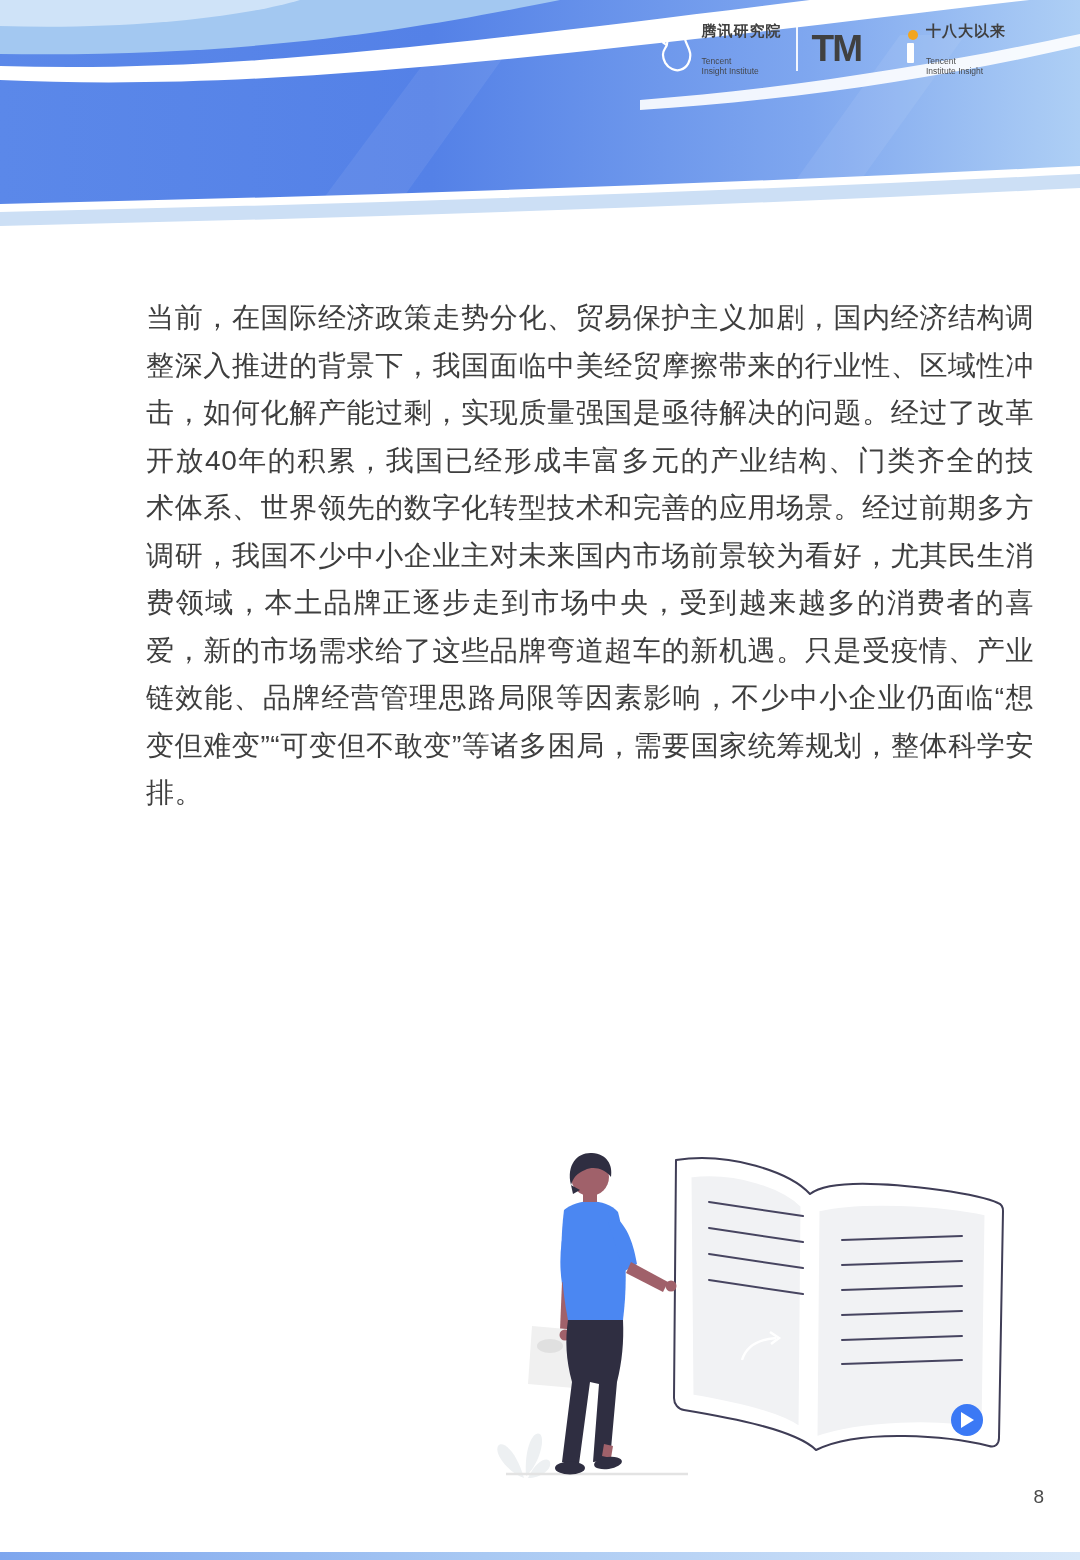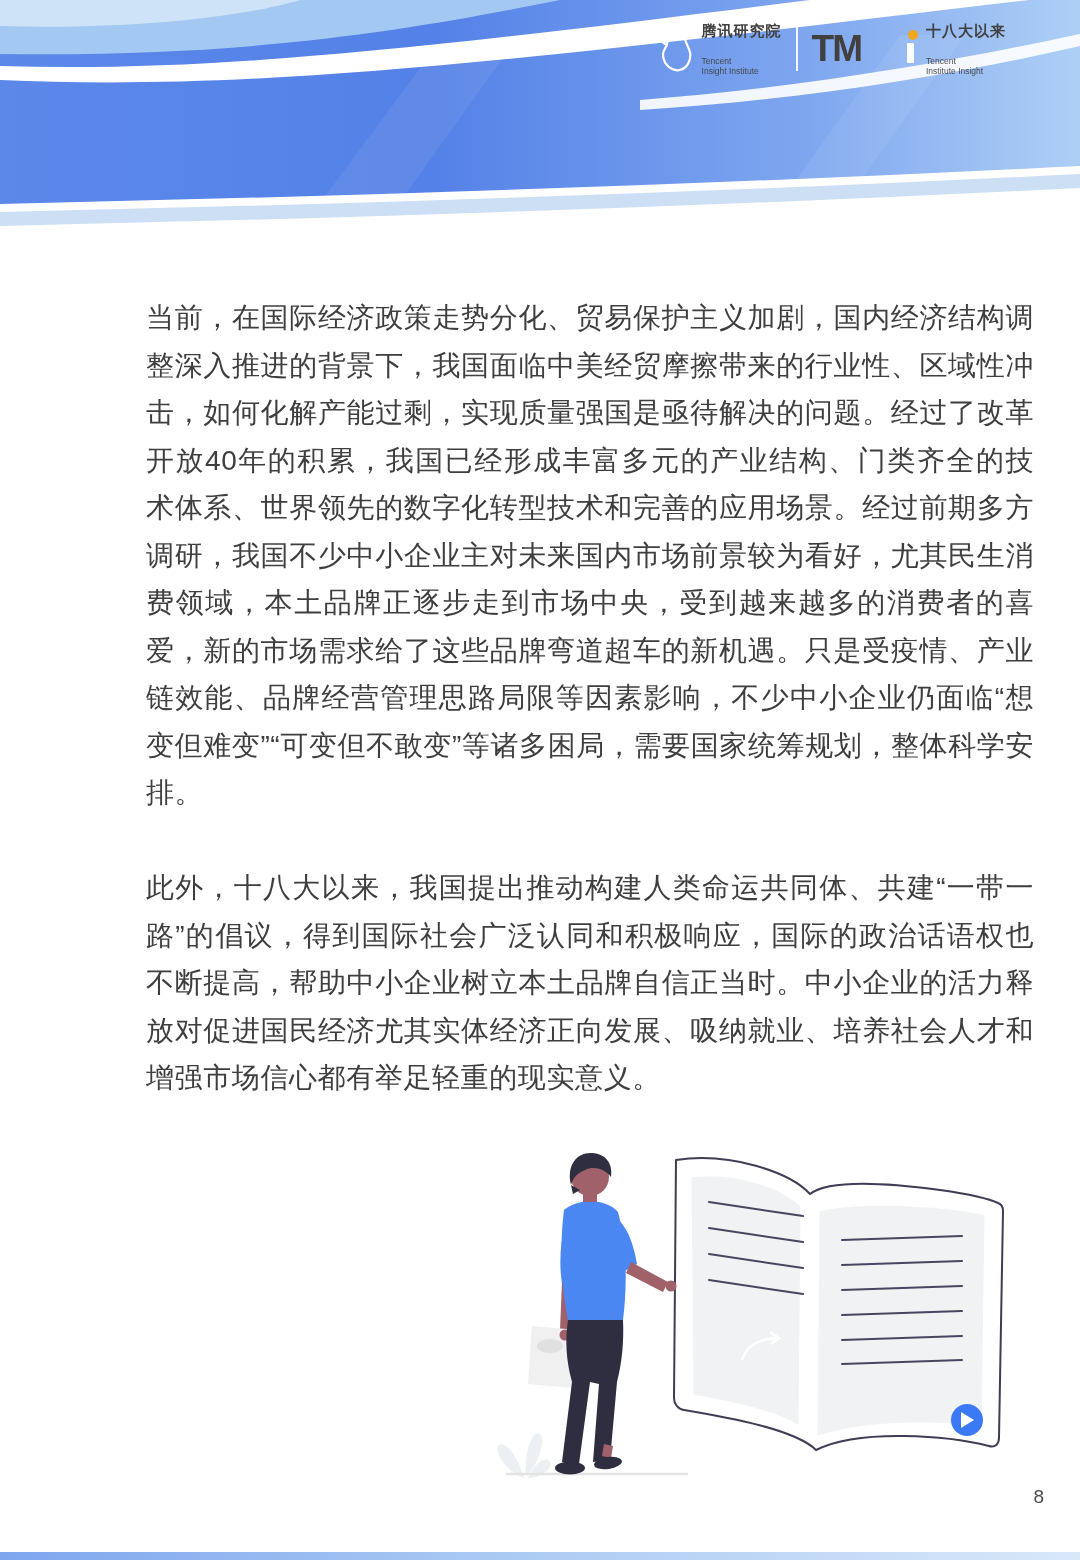--- a/index.html
+++ b/index.html
@@ -121,21 +121,20 @@
             <span>Institute Insight</span>
           </div>
         </div>
       </div>
     </div>
 
   </div>
 
   <div class="content">
     <p>当前，在国际经济政策走势分化、贸易保护主义加剧，国内经济结构调整深入推进的背景下，我国面临中美经贸摩擦带来的行业性、区域性冲击，如何化解产能过剩，实现质量强国是亟待解决的问题。经过了改革开放40年的积累，我国已经形成丰富多元的产业结构、门类齐全的技术体系、世界领先的数字化转型技术和完善的应用场景。经过前期多方调研，我国不少中小企业主对未来国内市场前景较为看好，尤其民生消费领域，本土品牌正逐步走到市场中央，受到越来越多的消费者的喜爱，新的市场需求给了这些品牌弯道超车的新机遇。只是受疫情、产业链效能、品牌经营管理思路局限等因素影响，不少中小企业仍面临“想变但难变”“可变但不敢变”等诸多困局，需要国家统筹规划，整体科学安排。</p>
-    <p>此外，十八大以来，我国提出推动构建人类命运共同体、共建“一带一路”的倡议，得到国际社会广泛认同和积极响应，国际的政治话语权也不断提高，帮助中小企业树立本土品牌自信正当时。中小企业的活力释放对促进国民经济尤其实体经济正向发展、吸纳就业、培养社会人才和增强市场信心都有举足轻重的现实意义。</p>
   </div>
 
   <div class="illustration">
     <svg width="540" height="350" viewBox="0 0 540 350">
 
       <g fill="#edf0f2">
         <path d="M44,348 C36,320 22,310 18,316 C14,324 28,342 44,348 Z"></path>
         <path d="M46,346 C44,316 54,300 60,304 C66,310 58,336 46,346 Z"></path>
         <path d="M48,348 C56,330 68,326 70,332 C72,340 60,348 48,348 Z"></path>
       </g>

